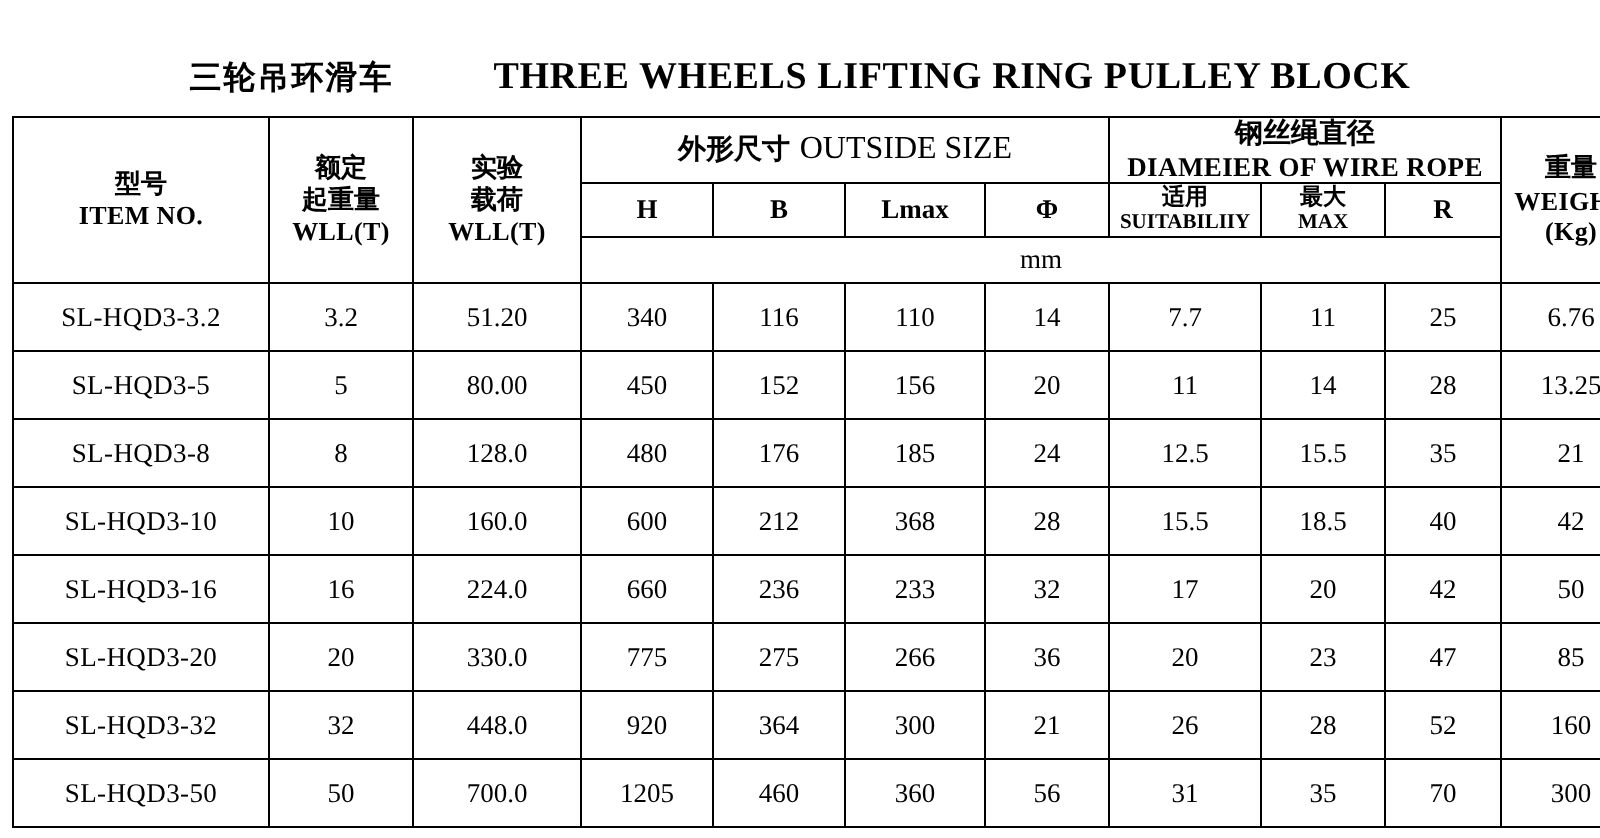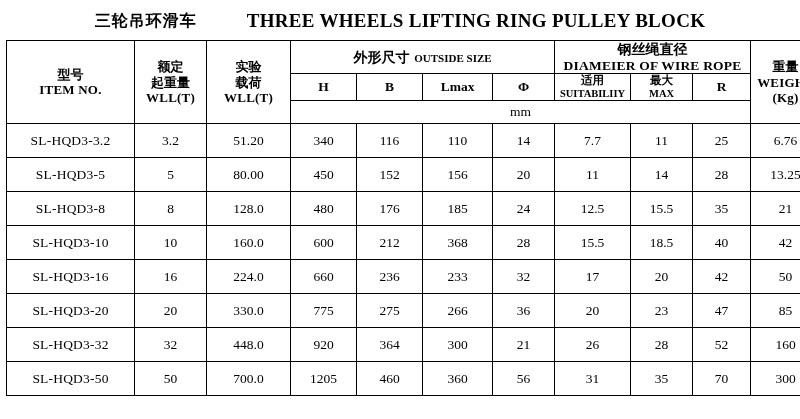--- a/index.html
+++ b/index.html
@@ -20,21 +20,21 @@
     position: relative;
     box-sizing: border-box;
   }
   
   .title-row {
     display: flex;
     align-items: center;
     justify-content: center;
     height: 38px;
     gap: 18px;
-    padding-top: 2px;
+    padding-top: 20px;
   }
   .title-cn {
     font-family: "DejaVu Sans", sans-serif;
     font-size: 16px;
     font-weight: bold;
     letter-spacing: 1px;
   }
   .title-en {
     font-family: "Liberation Serif", serif;
     font-size: 19px;
@@ -87,22 +87,22 @@
   .grouphdr .en {
     font-size: 13.5px;
   }
   .grouphdr-inline {
     font-family: "DejaVu Sans", sans-serif;
     font-size: 14px;
     font-weight: bold;
   }
   .grouphdr-inline .enpart {
     font-family: "Liberation Serif", serif;
-    font-size: 11px;
-    font-weight: bold;
+    font-size: 16px;
+    font-weight: normal;
   }
   .subhdr {
     font-weight: bold;
     font-size: 13.5px;
   }
   .unit-row td {
     height: 22px;
     font-size: 13px;
     font-weight: normal;
   }

